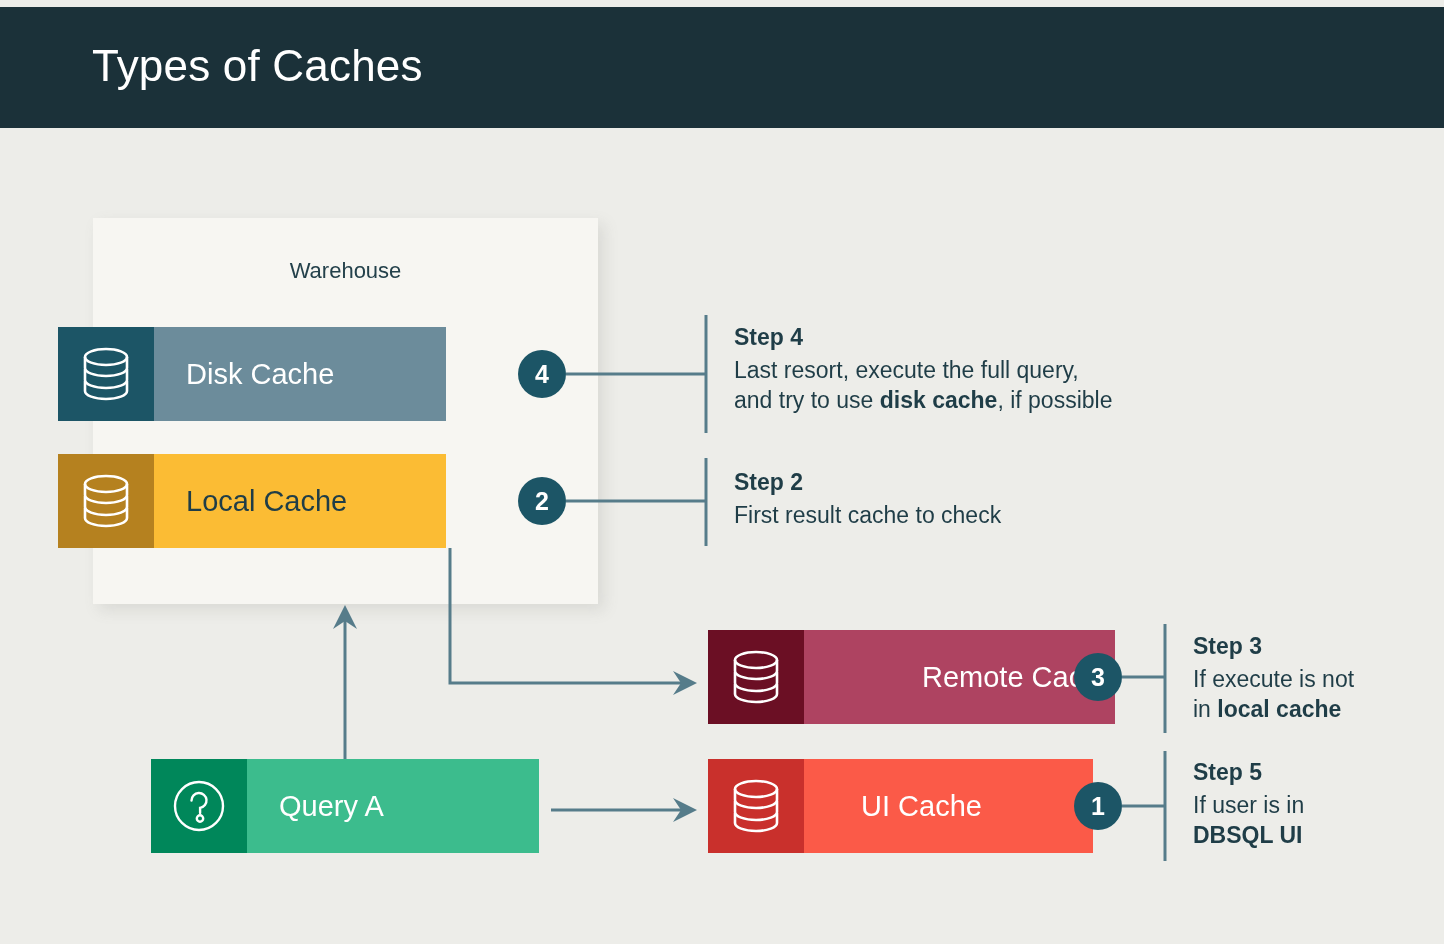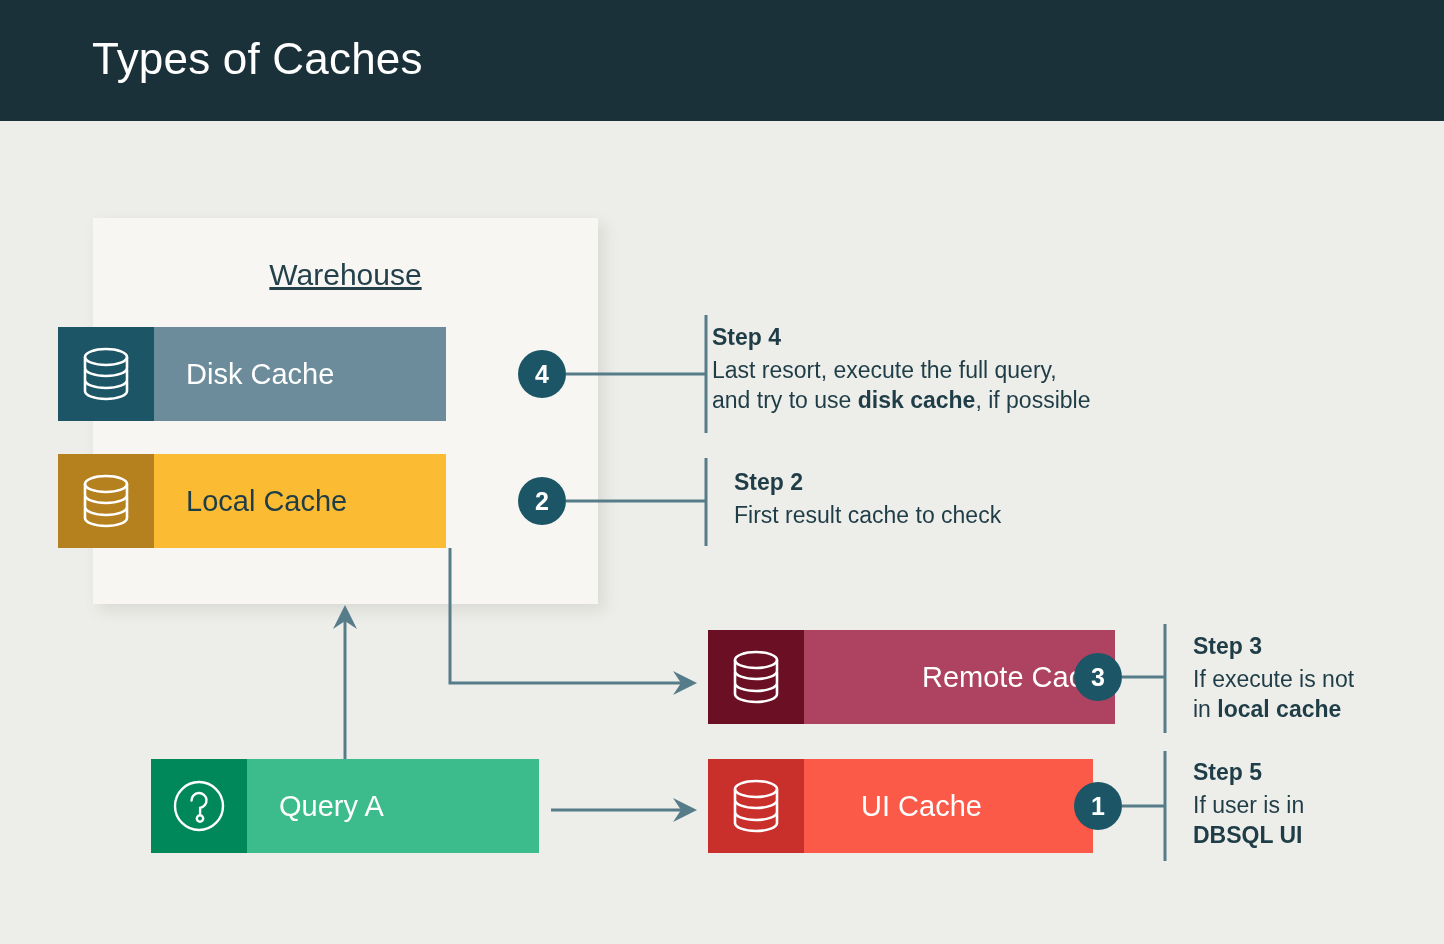--- a/index.html
+++ b/index.html
@@ -10,21 +10,21 @@
   }
   body {
     font-family: "Liberation Sans", sans-serif;
     background: #EDEDE9;
     position: relative;
   }
 
   
   .header {
     position: absolute;
-    left: 0; top: 0;
+    left: 0; top: 7px;
     width: 1444px;
     height: 121px;
     background: #1B3139;
   }
   .header-title {
     position: absolute;
     left: 92px;
     top: 34px;
     font-size: 44px;
     font-weight: 400;
@@ -50,24 +50,23 @@
     height: 386px;
     background: #F7F6F2;
     box-shadow: 6px 6px 14px rgba(120,120,110,0.16);
   }
   .warehouse-label {
     position: absolute;
     left: 0;
     top: 40px;
     width: 505px;
     text-align: center;
-    font-size: 30px;
+    font-size: 22px;
     color: #24414B;
     font-weight: 400;
-    text-decoration: underline;
   }
 
   
   .bar {
     position: absolute;
     display: flex;
     align-items: center;
     height: 94px;
   }
   .bar-icon {
@@ -138,21 +137,21 @@
     margin-bottom: 4px;
     white-space: nowrap;
   }
   .step-body {
     font-size: 23px;
     font-weight: 400;
     line-height: 1.32;
   }
   .step-body b { font-weight: 700; }
 
-  .step-4 { left: 712px;  top: 203px; }
+  .step-4 { left: 734px;  top: 203px; }
   .step-2 { left: 734px;  top: 348px; }
   .step-3 { left: 1193px; top: 512px; }
   .step-1 { left: 1193px; top: 638px; }
 </style>
 </head>
 <body>
 
 <div class="header">
   <div class="header-title">Types of Caches</div>
 </div>

